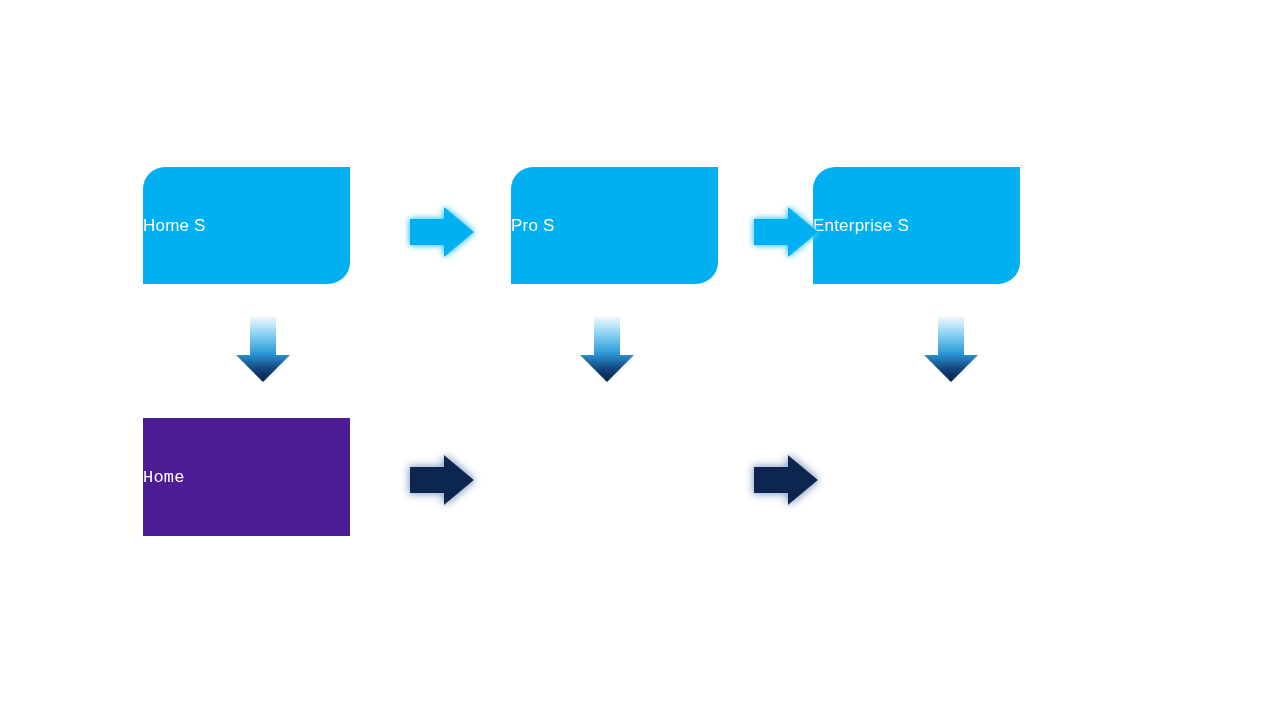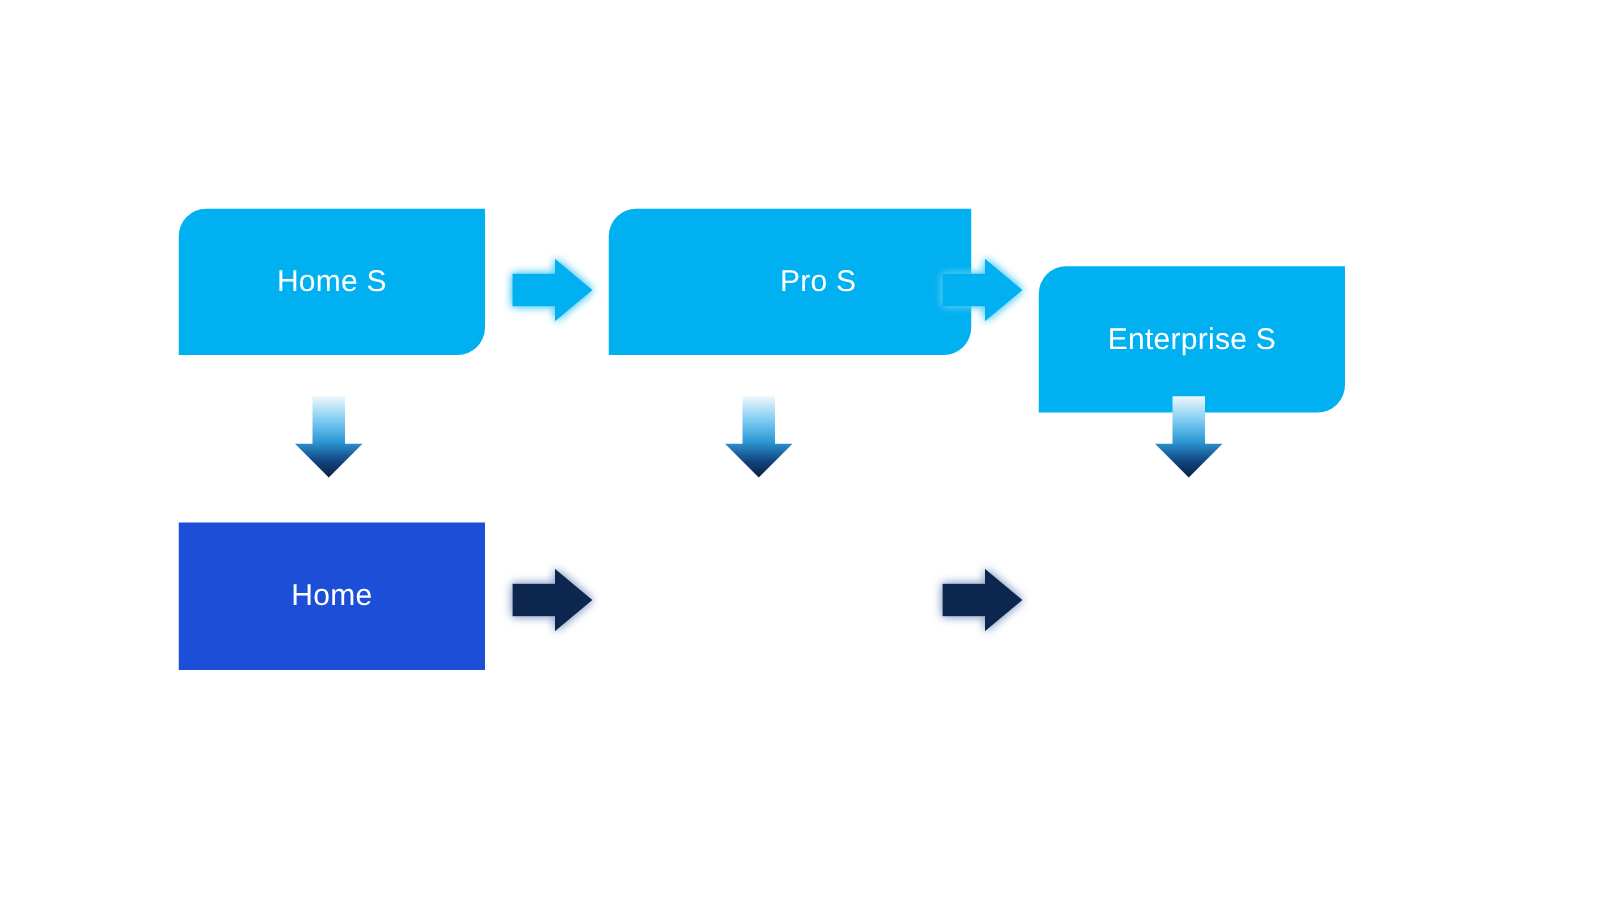--- a/index.html
+++ b/index.html
@@ -10,43 +10,43 @@
   }
   .slide {
     position: relative;
     width: 1280px;
     height: 720px;
     background: #ffffff;
     overflow: hidden;
   }
   .box {
     position: absolute;
-    width: 245px;
+    width: 207px;
     display: flex;
     align-items: center;
-    justify-content: center;
     color: #ffffff;
-    font-size: 24px;
+    font-size: 17px;
     letter-spacing: 0.2px;
   }
   .box-top {
     height: 117px;
     top: 167px;
     background: #00B0F0;
     border-radius: 22px 0 22px 0;
   }
   .box-bottom {
     height: 118px;
     top: 418px;
-    background: #1d4ed8;
+    background: #4c1d95;
     border-radius: 0;
+    font-family: Liberation Mono, monospace;
   }
   .col-1 { left: 143px; }
-  .col-2 { left: 487px; padding-left: 45px; }
-  .col-3 { left: 831px; margin-top: 46px; }
+  .col-2 { left: 511px; }
+  .col-3 { left: 813px; }
   .arrow-layer {
     position: absolute;
     left: 0;
     top: 0;
     width: 1280px;
     height: 720px;
     pointer-events: none;
   }
   .box-label { pointer-events: none; }
 </style>

